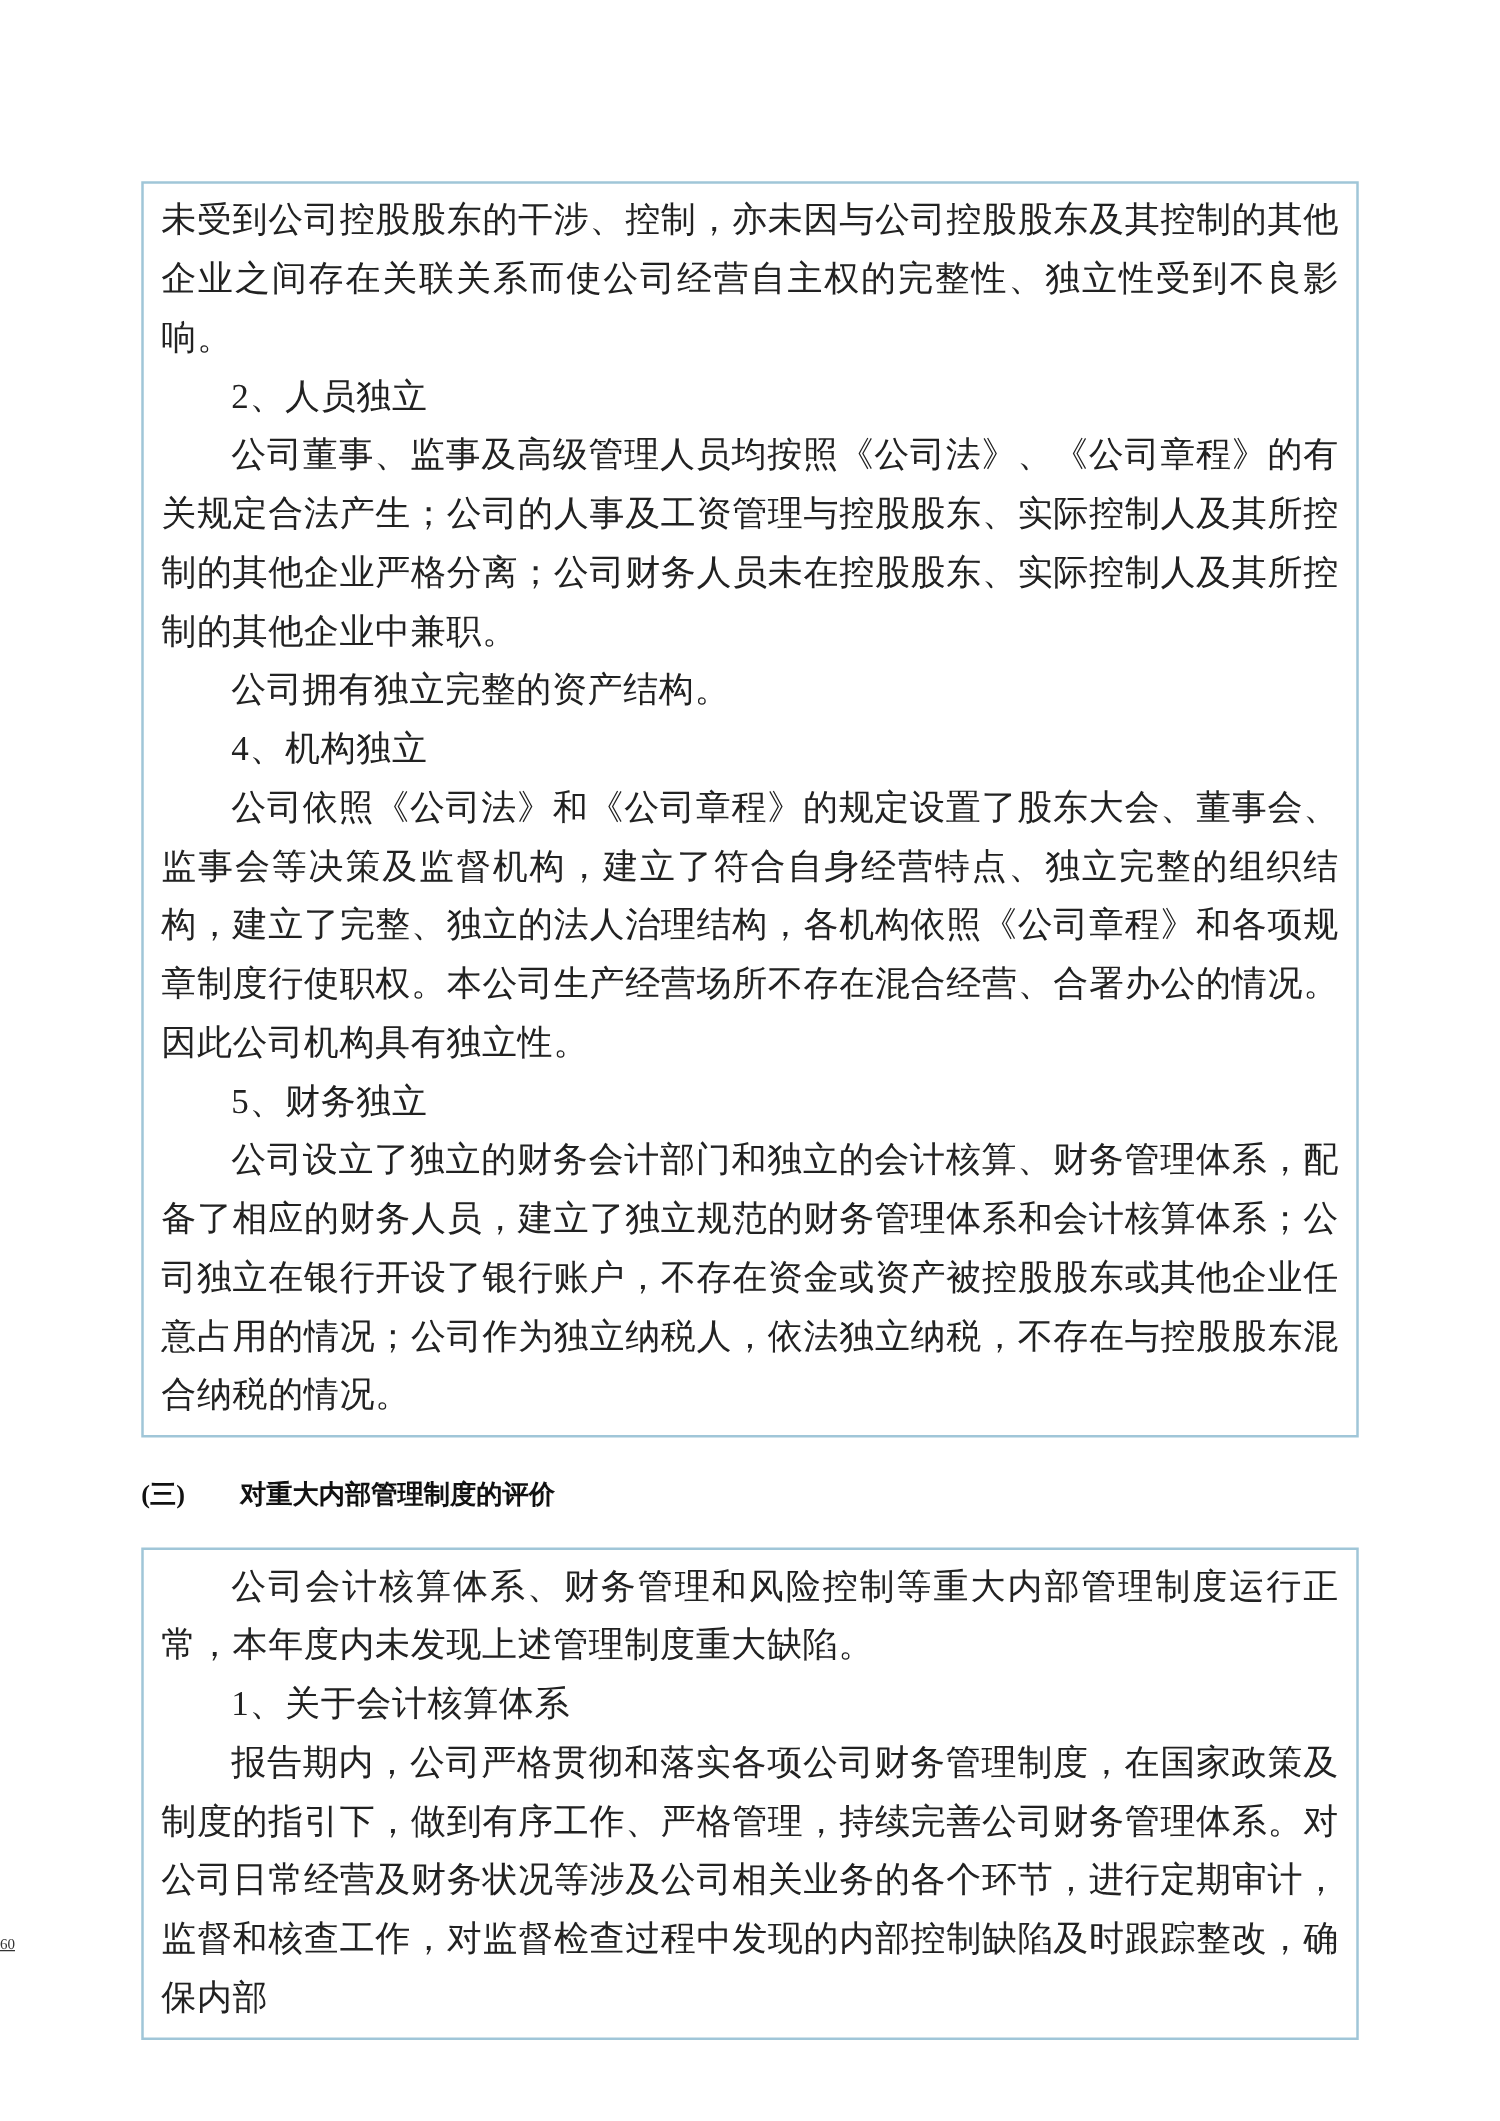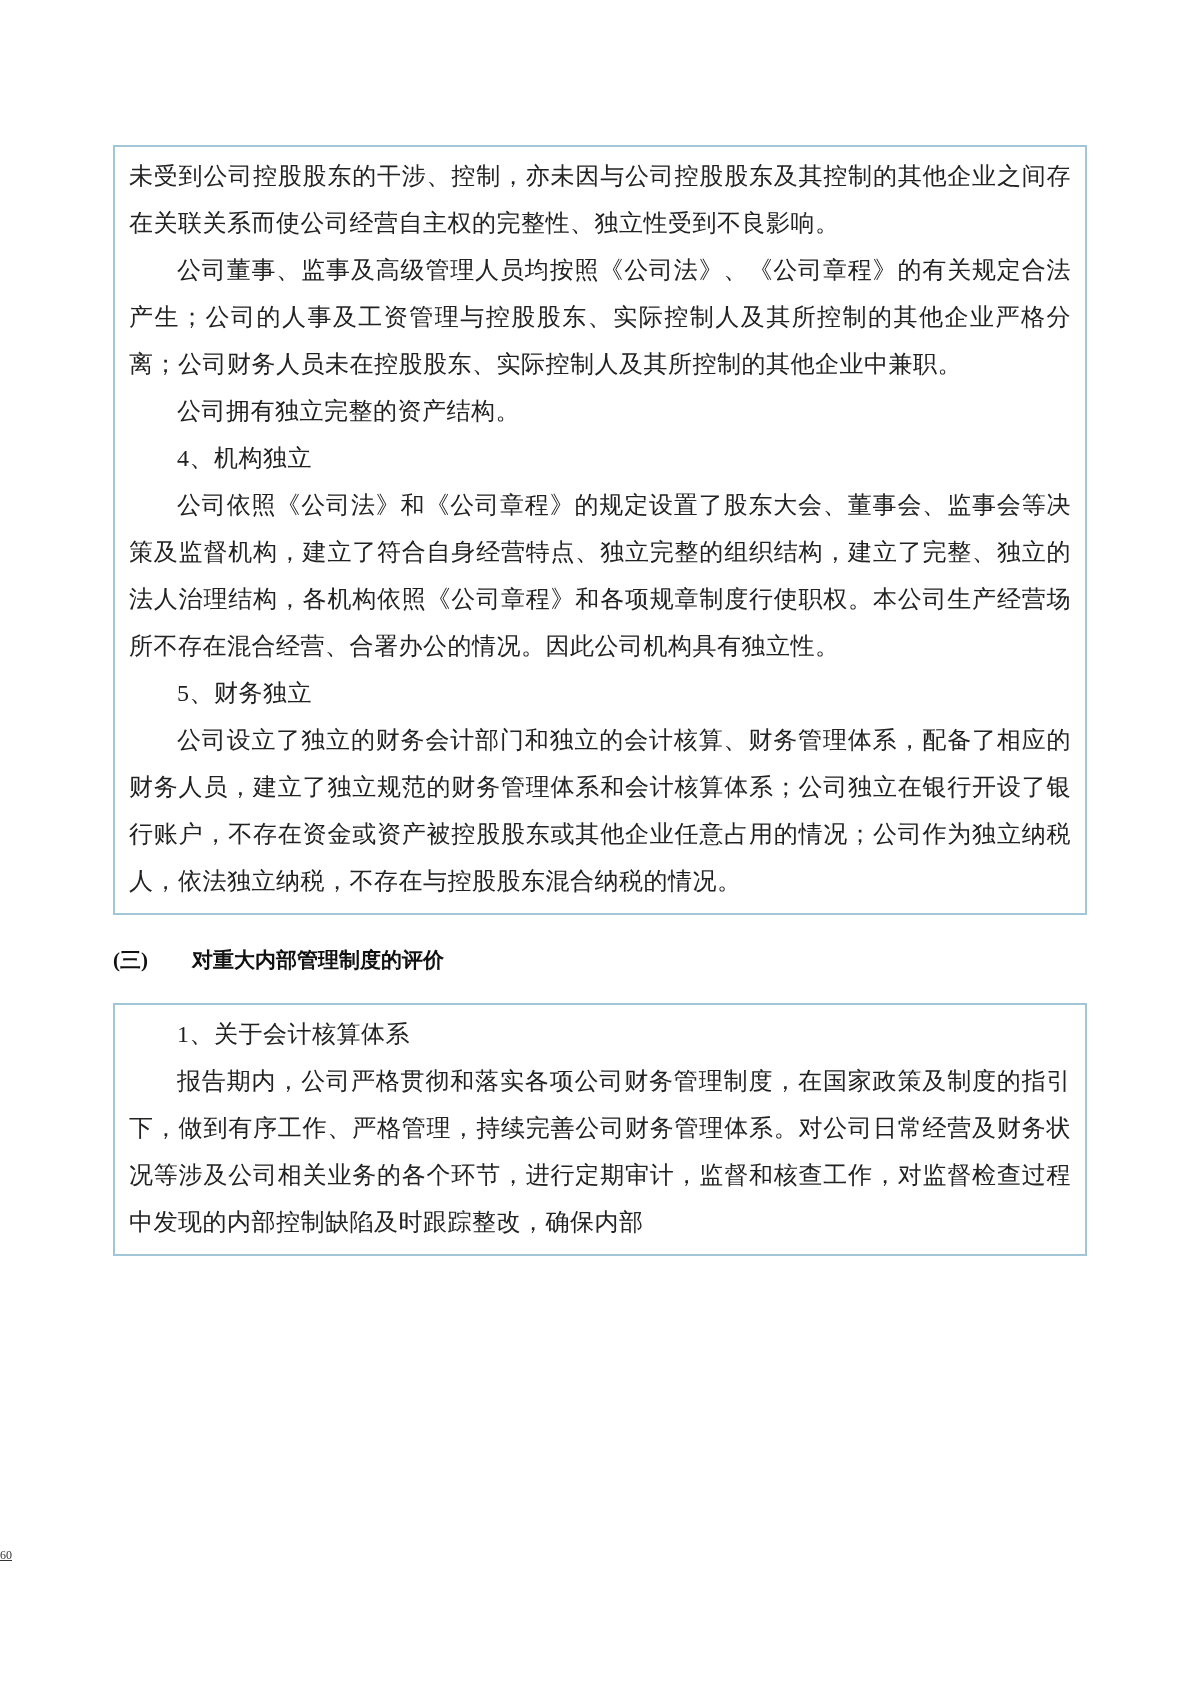--- a/index.html
+++ b/index.html
@@ -22,21 +22,21 @@
   }
   .text-box {
     margin: 0 113px;
     border: 2px solid #a0c6d8;
     padding: 6px 14px 8px 14px;
     box-sizing: border-box;
     background: #ffffff;
   }
   .para {
     margin: 0;
-    font-size: 24px;
+    font-size: 28px;
     line-height: 47px;
     letter-spacing: 0.5px;
     text-indent: 2em;
     text-align: justify;
     color: #222222;
   }
   .para.no-indent {
     text-indent: 0;
   }
   .section-heading {
@@ -62,33 +62,35 @@
     text-decoration: underline;
   }
 </style>
 </head>
 <body>
 
 <div class="page">
 
   <div class="text-box">
     <p class="para no-indent">未受到公司控股股东的干涉、控制，亦未因与公司控股股东及其控制的其他企业之间存在关联关系而使公司经营自主权的完整性、独立性受到不良影响。</p>
+    <p class="para">2、人员独立</p>
     <p class="para">公司董事、监事及高级管理人员均按照《公司法》、《公司章程》的有关规定合法产生；公司的人事及工资管理与控股股东、实际控制人及其所控制的其他企业严格分离；公司财务人员未在控股股东、实际控制人及其所控制的其他企业中兼职。</p>
     <p class="para">公司拥有独立完整的资产结构。</p>
     <p class="para">4、机构独立</p>
     <p class="para">公司依照《公司法》和《公司章程》的规定设置了股东大会、董事会、监事会等决策及监督机构，建立了符合自身经营特点、独立完整的组织结构，建立了完整、独立的法人治理结构，各机构依照《公司章程》和各项规章制度行使职权。本公司生产经营场所不存在混合经营、合署办公的情况。因此公司机构具有独立性。</p>
     <p class="para">5、财务独立</p>
     <p class="para">公司设立了独立的财务会计部门和独立的会计核算、财务管理体系，配备了相应的财务人员，建立了独立规范的财务管理体系和会计核算体系；公司独立在银行开设了银行账户，不存在资金或资产被控股股东或其他企业任意占用的情况；公司作为独立纳税人，依法独立纳税，不存在与控股股东混合纳税的情况。</p>
   </div>
 
   <h2 class="section-heading">
     <span class="numeral">(三)</span>
     <span class="title">对重大内部管理制度的评价</span>
   </h2>
 
   <div class="text-box">
+    <p class="para">公司会计核算体系、财务管理和风险控制等重大内部管理制度运行正常，本年度内未发现上述管理制度重大缺陷。</p>
     <p class="para">1、关于会计核算体系</p>
     <p class="para">报告期内，公司严格贯彻和落实各项公司财务管理制度，在国家政策及制度的指引下，做到有序工作、严格管理，持续完善公司财务管理体系。对公司日常经营及财务状况等涉及公司相关业务的各个环节，进行定期审计，监督和核查工作，对监督检查过程中发现的内部控制缺陷及时跟踪整改，确保内部</p>
   </div>
 
   <div class="page-number">60</div>
 
 </div>
 
 </body></html>

